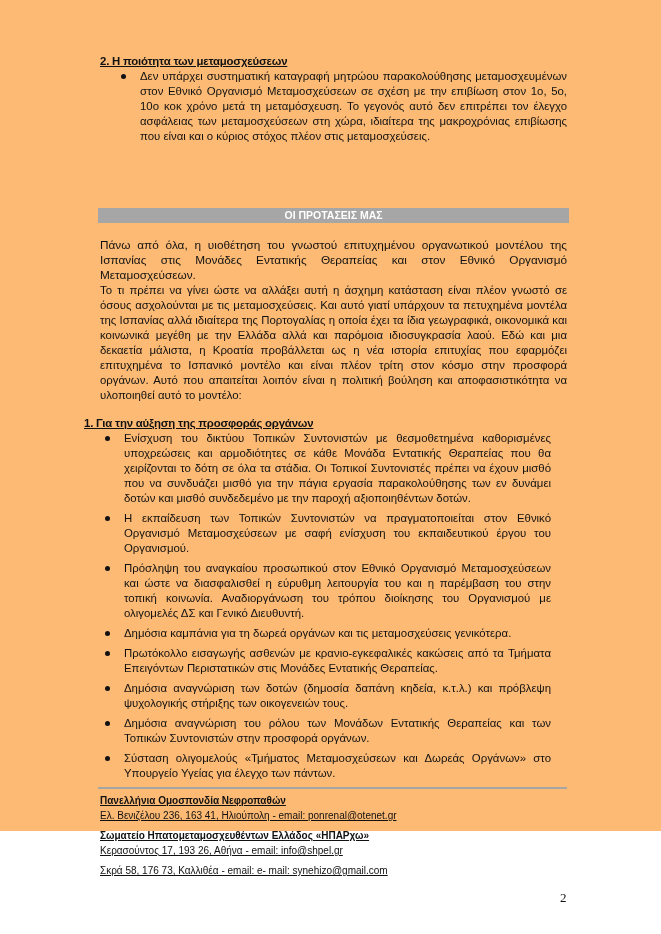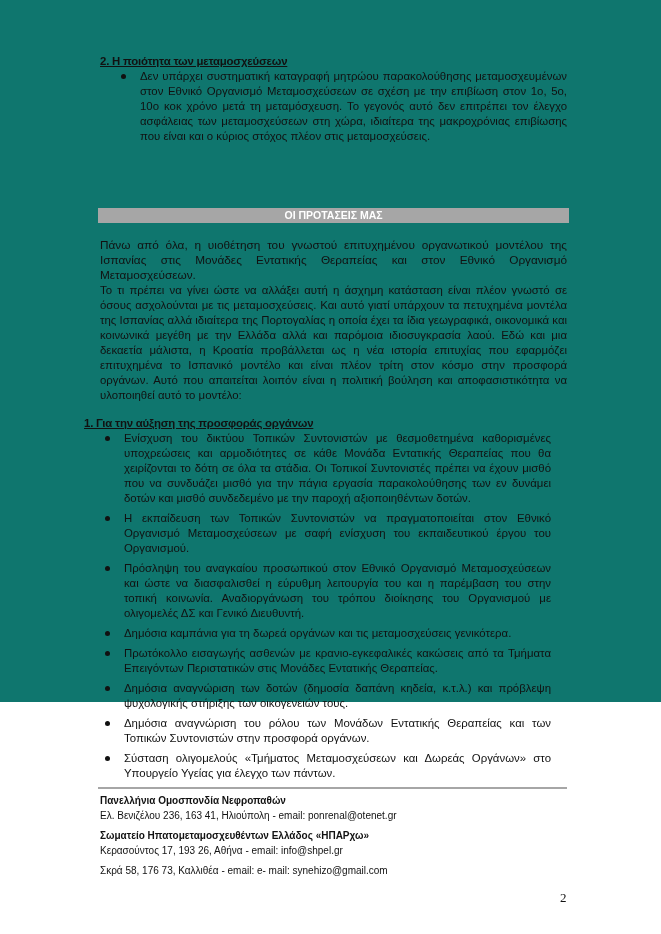--- a/index.html
+++ b/index.html
@@ -1,32 +1,32 @@
 <!DOCTYPE html>
 <html><head>
 <meta charset="utf-8">
 <style>
   html, body { margin: 0; padding: 0; background: #ffffff; }
   body { width: 661px; height: 934px; position: relative; overflow: hidden;
          font-family: "Liberation Sans", sans-serif; color: #111; }
-  .page { position: absolute; left: 0; top: 0; width: 661px; height: 702px; background: #0f766e; }
+  .page { position: absolute; left: 0; top: 0; width: 661px; height: 831px; background: #fdba74; }
   .content { position: absolute; left: 100px; top: 54px; width: 467px; font-size: 11.4px; line-height: 15px; }
   .sec-heading { font-weight: bold; text-decoration: underline; margin: 0; letter-spacing: -0.2px; }
   ul.bullets { list-style: none; margin: 0; padding: 0; }
   ul.bullets li { position: relative; padding-left: 40px; text-align: justify; margin-bottom: 5px; }
   ul.bullets li .dot { position: absolute; left: 21px; top: 5px; width: 5px; height: 5px; border-radius: 50%; background: #111; }
   .banner { position: absolute; left: 98px; top: 208px; width: 471px; height: 15px; background: #a6a6a6;
             color: #fff; font-weight: bold; font-size: 10.5px; line-height: 15px; text-align: center; }
   .lead { position: absolute; left: 100px; top: 238px; width: 467px; font-size: 11.4px; line-height: 15px; }
   .lead p { margin: 0; text-align: justify; }
   .lead .bold { font-weight: normal; font-size: 11.8px; }
   .proposals { position: absolute; left: 84px; top: 416px; width: 467px; font-size: 11.4px; line-height: 15px; }
   .footer-line { position: absolute; left: 98px; top: 787px; width: 469px; height: 2px; background: #a6a6a6; }
   .footer { position: absolute; left: 100px; top: 793px; width: 467px; font-size: 10px; line-height: 15px; }
-  .footer .org { margin-bottom: 5px; }
+  .footer .org { margin-bottom: 5px; text-decoration: underline; }
   .footer .org-name { font-weight: bold; }
   .page-num { position: absolute; left: 560px; top: 890px; font-family: "Liberation Serif", serif; font-size: 13px; }
 </style>
 </head>
 <body>
 
 <div class="page">
 
   <div class="content">
     <p class="sec-heading">2. Η ποιότητα των μεταμοσχεύσεων</p>

